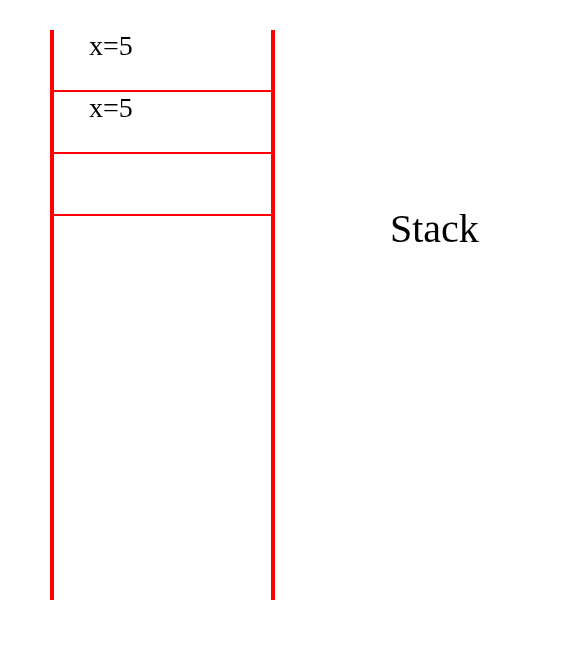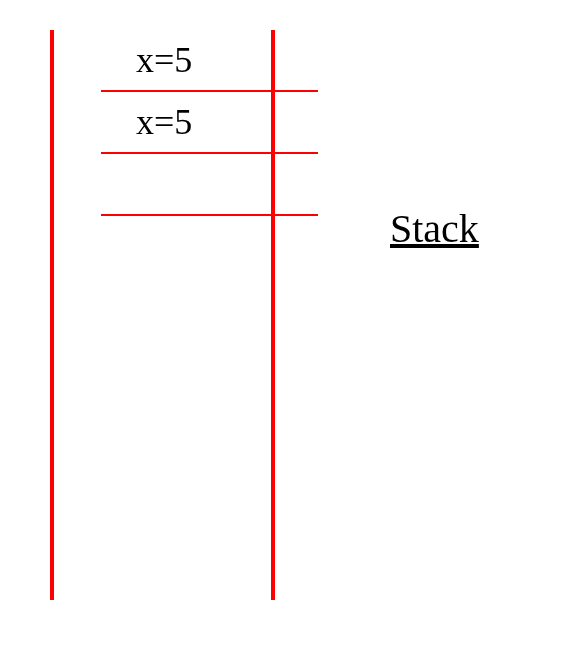--- a/index.html
+++ b/index.html
@@ -21,33 +21,30 @@
       width: 225px;
       height: 570px;
       border-left: 4px solid #ff0000;
       border-right: 4px solid #ff0000;
     }
     .stack-cell {
       width: 100%;
       height: 62px;
       border-bottom: 2px solid #ff0000;
       display: flex;
-      align-items: center;
       padding-left: 35px;
-      font-size: 36px;
+      font-size: 28px;
       color: #000;
-      margin-left: 47px;
     }
     .stack-label {
       position: absolute;
       left: 390px;
       top: 205px;
       font-size: 40px;
       color: #000;
-      text-decoration: underline;
     }
   </style>
 </head>
 <body>
 
 <div class="stack-container">
   <div class="stack-cell">
     <span>x=5</span>
   </div>
   <div class="stack-cell">

